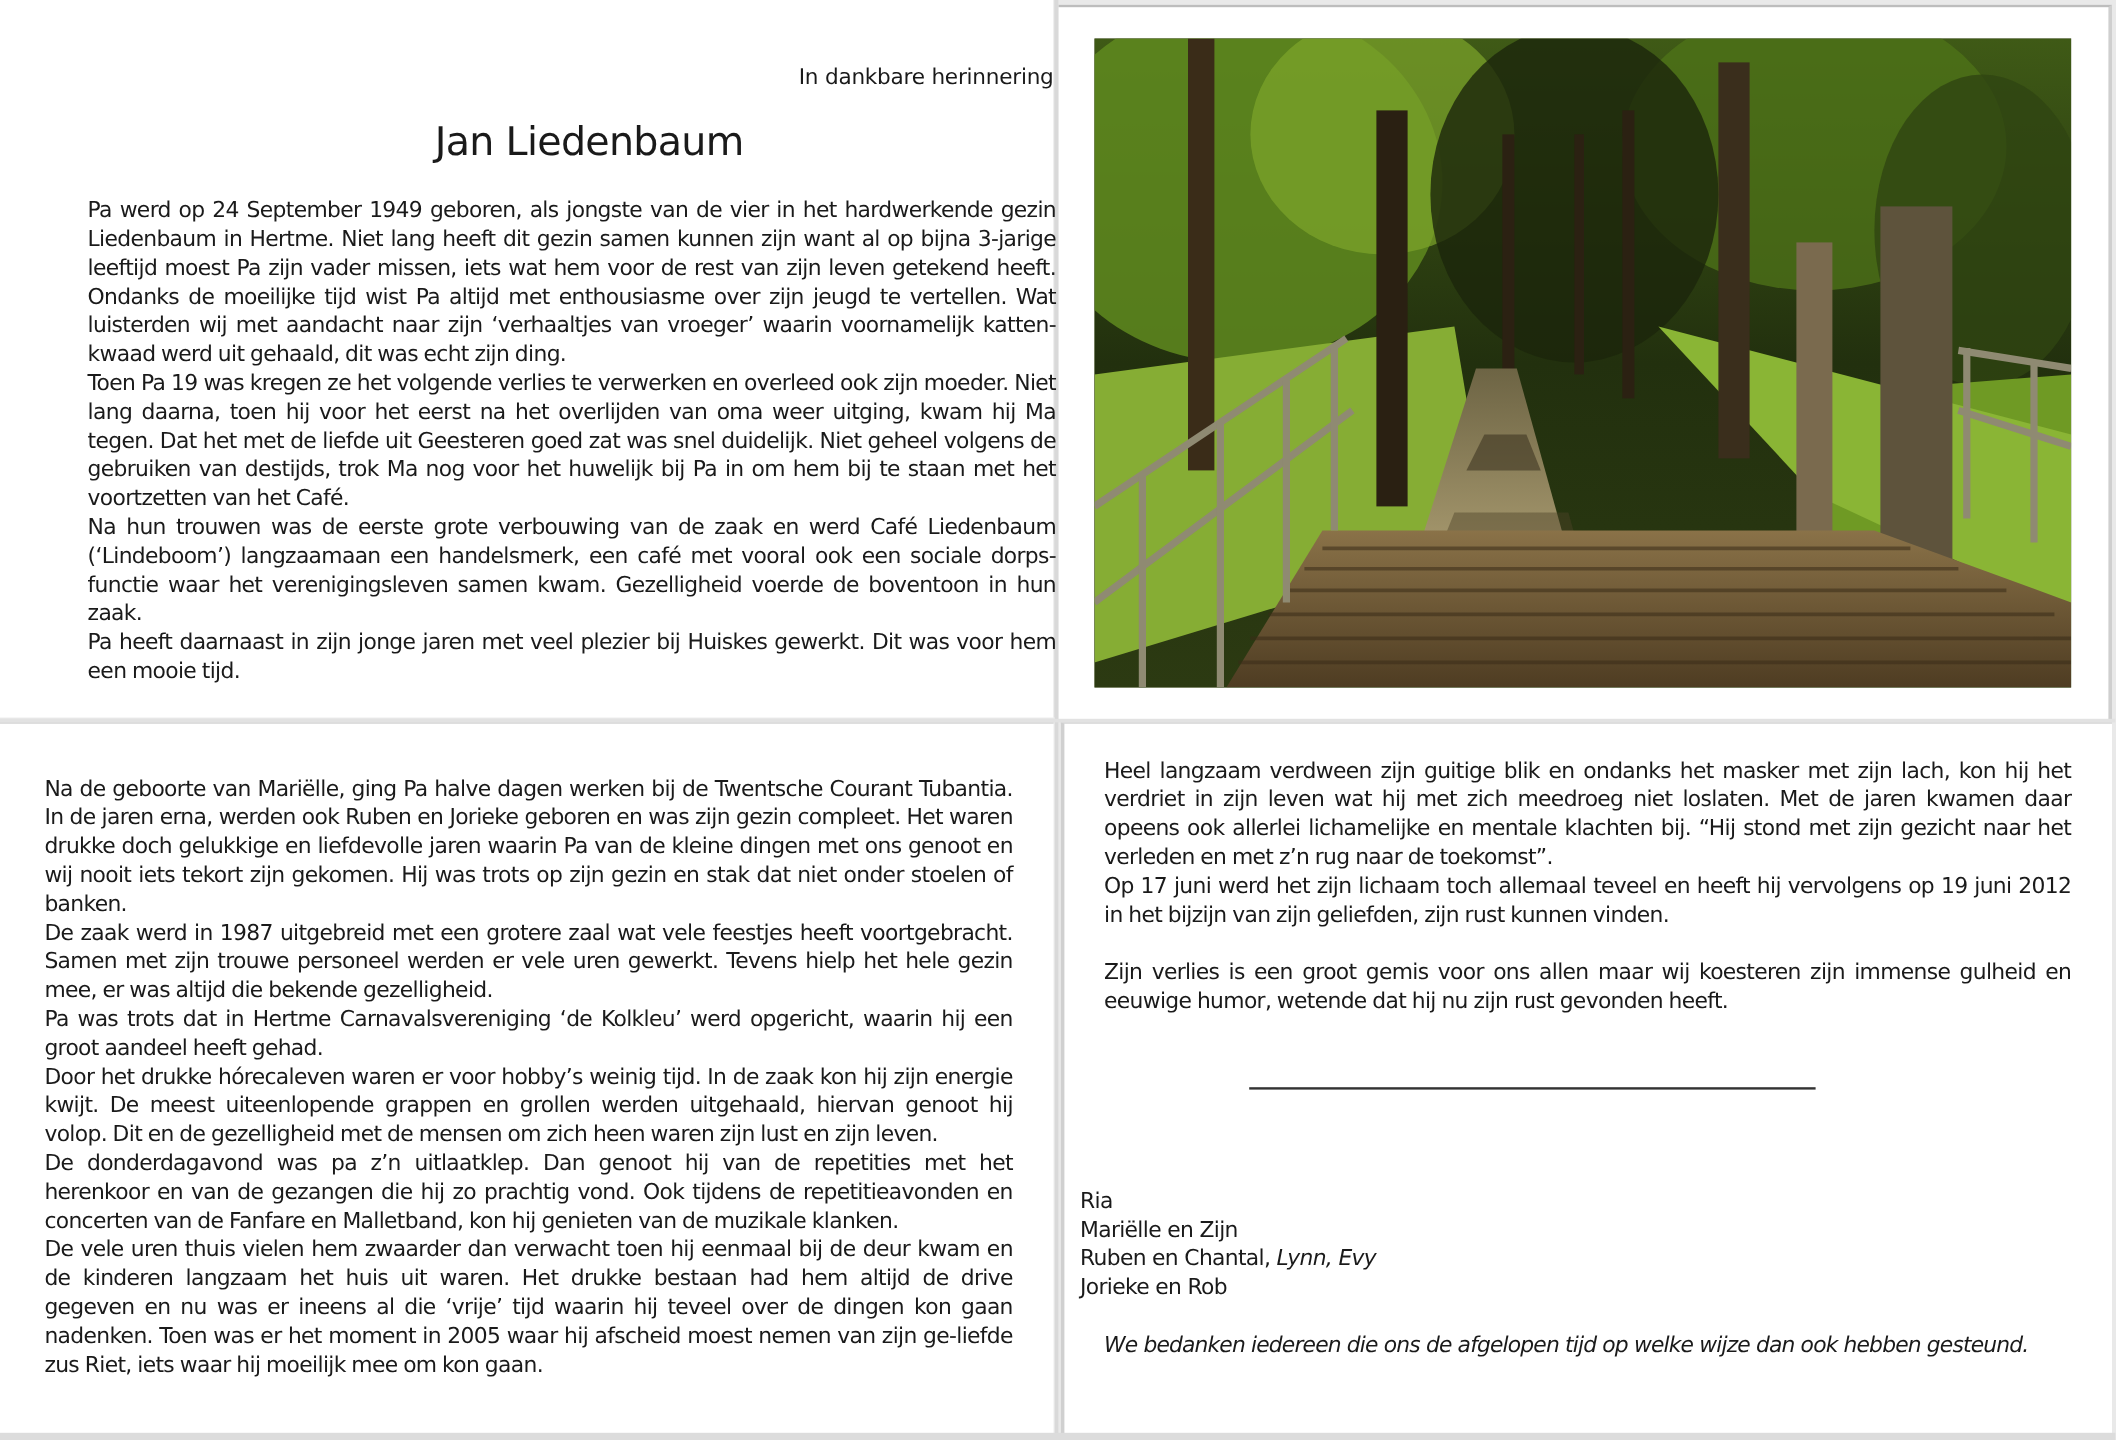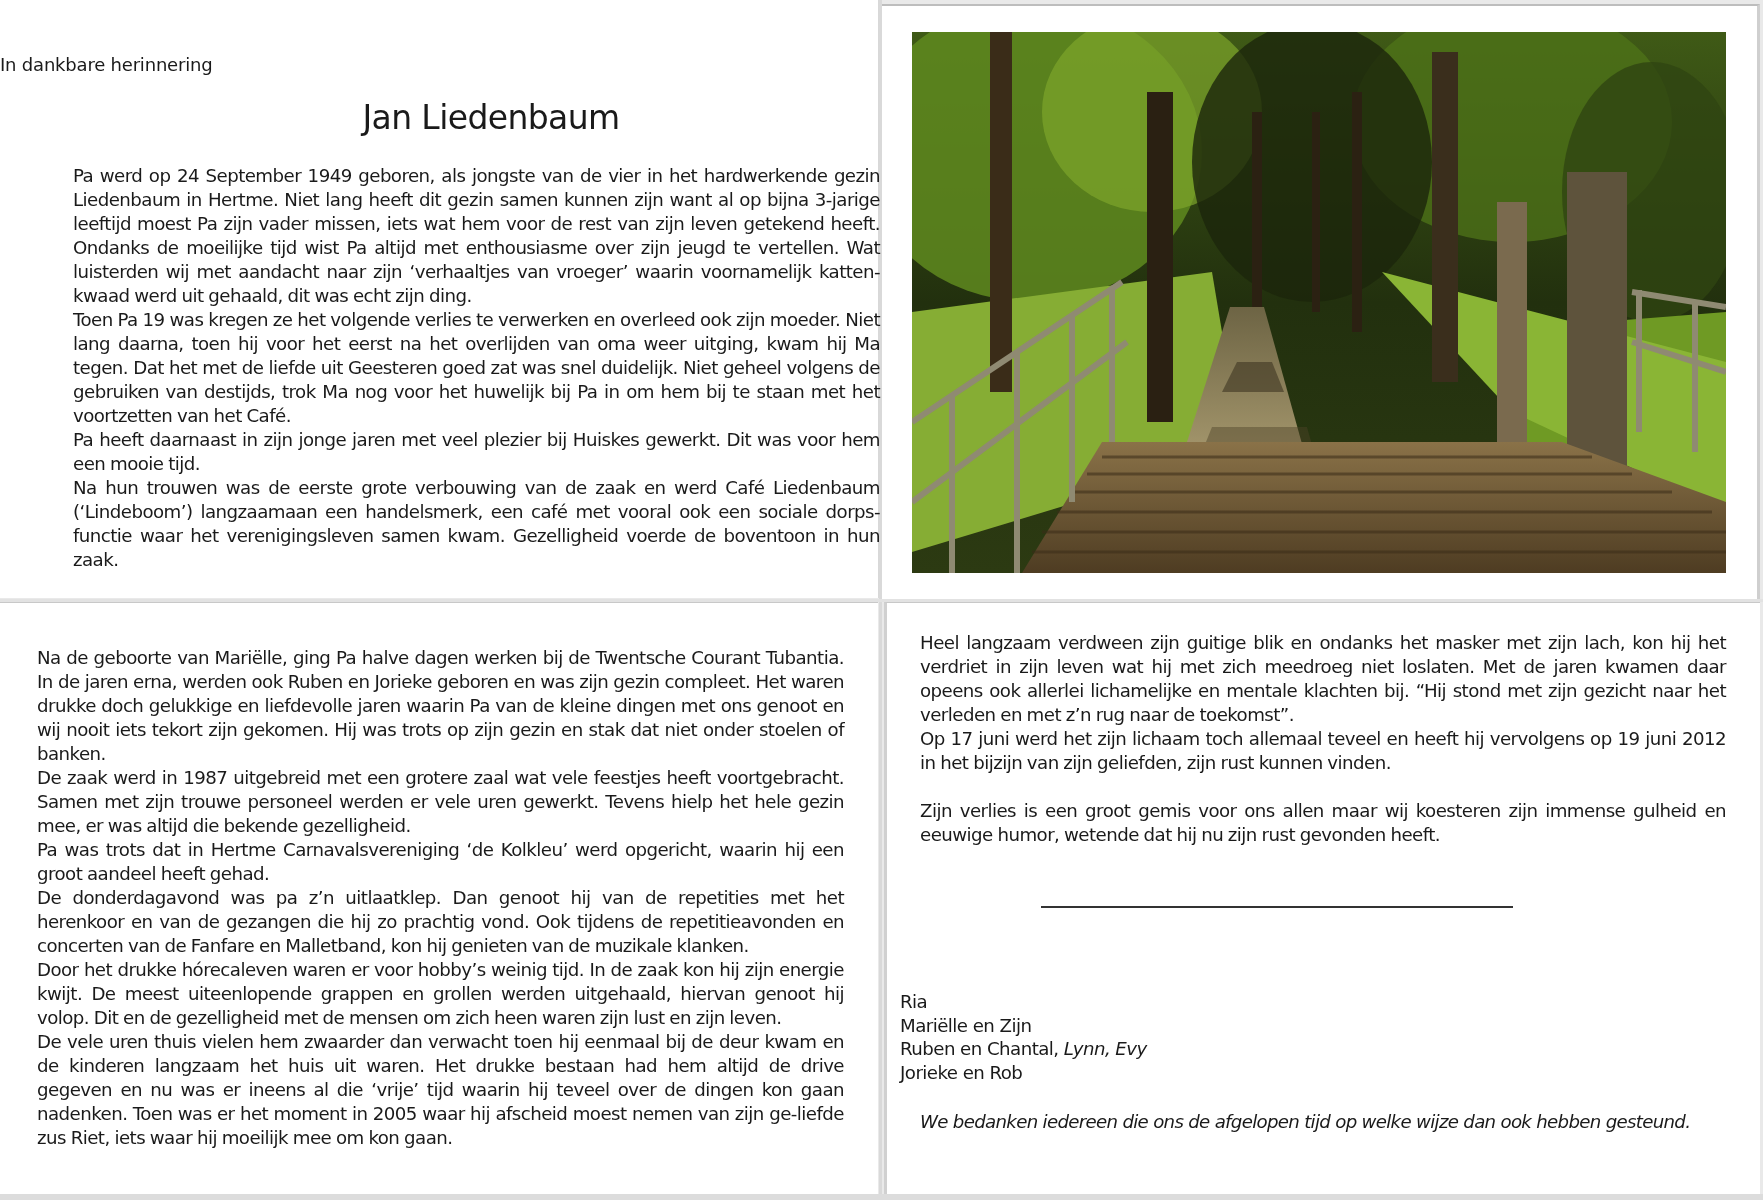--- a/index.html
+++ b/index.html
@@ -11,21 +11,21 @@
   }
   .card {
     position: absolute; background: #ffffff;
   }
   #p-tl { left: 0; top: 0; width: 878px; height: 598px; border-right: 1px solid #d8d8d8; }
   #p-tr { left: 882px; top: 4px; width: 875px; height: 594px; border-top: 2px solid #bdbdbd; border-right: 3px solid #cfcfcf; }
   #p-bl { left: 0; top: 602px; width: 878px; height: 592px; border-top: 1px solid #c8c8c8; }
   #p-br { left: 884px; top: 602px; width: 873px; height: 592px; border-top: 1px solid #c8c8c8; border-left: 3px solid #d0d0d0; }
 
   .subtitle {
-    position: absolute; left: 0; width: 878px; top: 54px; text-align: left;
+    position: absolute; left: 0; width: 878px; top: 54px; text-align: right;
     font-size: 18px; letter-spacing: -0.2px;
   }
   .title {
     position: absolute; left: 0; width: 982px; top: 98px; text-align: center;
     font-size: 33px; letter-spacing: -0.6px;
   }
   .body-text {
     position: absolute;
     font-size: 18.2px;
     line-height: 24px;
@@ -73,22 +73,22 @@
 <div class="fold-v"></div>
 <div class="fold-h"></div>
 <div class="bottom-strip"></div>
 
 <div class="subtitle">In dankbare herinnering</div>
 <div class="title">Jan Liedenbaum</div>
 
 <div class="body-text" id="tl-text">
   <p>Pa werd op 24 September 1949 geboren, als jongste van de vier in het hardwerkende gezin Liedenbaum in Hertme. Niet lang heeft dit gezin samen kunnen zijn want al op bijna 3-jarige leeftijd moest Pa zijn vader missen, iets wat hem voor de rest van zijn leven getekend heeft. Ondanks de moeilijke tijd wist Pa altijd met enthousiasme over zijn jeugd te vertellen. Wat luisterden wij met aandacht naar zijn ‘verhaaltjes van vroeger’ waarin voornamelijk katten-kwaad werd uit gehaald, dit was echt zijn ding.</p>
   <p>Toen Pa 19 was kregen ze het volgende verlies te verwerken en overleed ook zijn moeder. Niet lang daarna, toen hij voor het eerst na het overlijden van oma weer uitging, kwam hij Ma tegen. Dat het met de liefde uit Geesteren goed zat was snel duidelijk. Niet geheel volgens de gebruiken van destijds, trok Ma nog voor het huwelijk bij Pa in om hem bij te staan met het voortzetten van het Café.</p>
+  <p>Na hun trouwen was de eerste grote verbouwing van de zaak en werd Café Liedenbaum (‘Lindeboom’) langzaamaan een handelsmerk, een café met vooral ook een sociale dorps-functie waar het verenigingsleven samen kwam. Gezelligheid voerde de boventoon in hun zaak.</p>
   <p>Pa heeft daarnaast in zijn jonge jaren met veel plezier bij Huiskes gewerkt. Dit was voor hem een mooie tijd.</p>
-  <p>Na hun trouwen was de eerste grote verbouwing van de zaak en werd Café Liedenbaum (‘Lindeboom’) langzaamaan een handelsmerk, een café met vooral ook een sociale dorps-functie waar het verenigingsleven samen kwam. Gezelligheid voerde de boventoon in hun zaak.</p>
 </div>
 
 <div class="photo">
   <svg viewBox="0 0 814 541" preserveAspectRatio="none">
     <defs>
       <linearGradient id="sky" x1="0" y1="0" x2="0" y2="1">
         <stop offset="0" stop-color="#3f5a16"></stop>
         <stop offset="0.5" stop-color="#22300e"></stop>
         <stop offset="1" stop-color="#2c3a12"></stop>
       </linearGradient>
@@ -149,22 +149,22 @@
       <line x1="727" y1="258" x2="727" y2="400"></line>
       <line x1="783" y1="270" x2="783" y2="420"></line>
     </g>
   </svg>
 </div>
 
 <div class="body-text" id="bl-text">
   <p>Na de geboorte van Mariëlle, ging Pa halve dagen werken bij de Twentsche Courant Tubantia. In de jaren erna, werden ook Ruben en Jorieke geboren en was zijn gezin compleet. Het waren drukke doch gelukkige en liefdevolle jaren waarin Pa van de kleine dingen met ons genoot en wij nooit iets tekort zijn gekomen. Hij was trots op zijn gezin en stak dat niet onder stoelen of banken.</p>
   <p>De zaak werd in 1987 uitgebreid met een grotere zaal wat vele feestjes heeft voortgebracht. Samen met zijn trouwe personeel werden er vele uren gewerkt. Tevens hielp het hele gezin mee, er  was altijd die bekende gezelligheid.</p>
   <p>Pa was trots dat in Hertme Carnavalsvereniging ‘de Kolkleu’ werd opgericht, waarin hij een groot aandeel heeft gehad.</p>
+  <p>Door het drukke hórecaleven waren er voor hobby’s weinig tijd. In de zaak kon hij zijn energie kwijt. De meest uiteenlopende grappen en grollen werden uitgehaald, hiervan genoot hij volop. Dit en de gezelligheid met de mensen om zich heen waren zijn lust en zijn leven.</p>
   <p>De donderdagavond was pa z’n uitlaatklep. Dan genoot hij van de repetities met het herenkoor en van de gezangen die hij zo prachtig vond. Ook tijdens de repetitieavonden en concerten van de Fanfare en Malletband, kon hij genieten van de muzikale klanken.</p>
-  <p>Door het drukke hórecaleven waren er voor hobby’s weinig tijd. In de zaak kon hij zijn energie kwijt. De meest uiteenlopende grappen en grollen werden uitgehaald, hiervan genoot hij volop. Dit en de gezelligheid met de mensen om zich heen waren zijn lust en zijn leven.</p>
   <p>De vele uren thuis vielen hem zwaarder dan verwacht toen hij eenmaal bij de deur kwam en de kinderen langzaam het huis uit waren. Het drukke bestaan had hem altijd de drive gegeven en nu was er ineens al die ‘vrije’ tijd waarin hij teveel over de dingen kon gaan nadenken. Toen was  er het moment in 2005 waar hij afscheid moest nemen van zijn ge-liefde zus Riet, iets waar hij moeilijk mee om kon gaan.</p>
 </div>
 
 <div class="body-text" id="br-text">
   <p>Heel langzaam verdween zijn guitige blik en ondanks het masker met zijn lach, kon hij het verdriet in zijn leven wat hij met zich meedroeg niet loslaten. Met de jaren kwamen daar opeens ook allerlei lichamelijke en mentale klachten bij. “Hij stond met zijn gezicht naar het verleden en met z’n rug naar de toekomst”.</p>
   <p>Op 17 juni werd het zijn lichaam toch allemaal teveel en heeft hij vervolgens op 19 juni 2012 in het bijzijn van zijn geliefden, zijn rust kunnen vinden.</p>
   <p class="gap">Zijn verlies is een groot gemis voor ons allen maar wij koesteren zijn immense gulheid en eeuwige humor, wetende dat hij nu zijn rust gevonden heeft.</p>
 </div>
 
 <div class="sep"></div>

